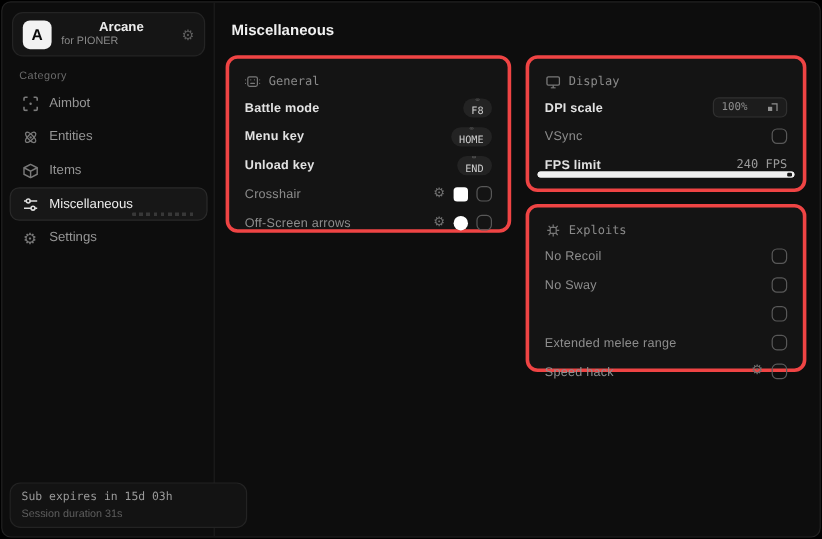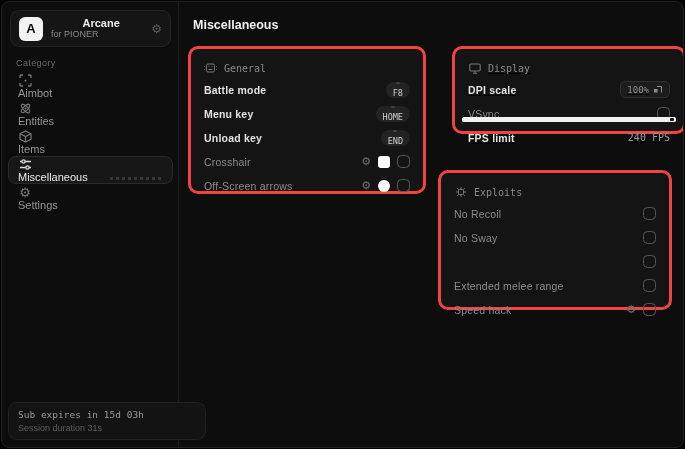--- a/index.html
+++ b/index.html
@@ -26,23 +26,23 @@
   }
   .brand-text { margin-left:8px; flex:1; }
   .brand-name { font-size:11px; font-weight:bold; color:#ececec; line-height:12px;text-align:center; }
   .brand-sub  { font-size:9px; color:#8a8a8a; line-height:11px; }
   .brand-gear { color:#5c5c5c; font-size:12px; line-height:12px; }
   .category-label {
     position:absolute; left:14px; top:56px; font-size:9px; color:#6b6b6b; letter-spacing:.4px;
   }
   .nav { position:absolute; left:6px; top:70px; width:165px; }
   .nav-item {
-    height:28px; display:flex; align-items:flex-start; padding:0 9px;
+    height:28px; display:flex; align-items:center; padding:0 9px;
     color:#969696; font-size:11px; border-radius:8px; border:1px solid transparent;
-    position:relative; cursor:default;flex-direction:column;
+    position:relative; cursor:default;
   }
   .nav-item .nav-ic { width:14px; height:14px; margin-right:9px; color:#7a7a7a; display:flex; align-items:center; justify-content:center; }
   .nav-item.selected {
     background:#171717; border-color:#2a2a2a; color:#ededed;
   }
   .nav-item.selected .nav-ic { color:#dcdcdc; }
   .nav-dots {
     position:absolute; right:10px; bottom:3px; width:52px; height:3px;
     background-image:repeating-linear-gradient(90deg, rgba(255,255,255,.14) 0 3px, transparent 3px 6px);
     border-radius:1px;
@@ -55,41 +55,41 @@
   .footer-line1 { font-family:"DejaVu Sans Mono", monospace; font-size:9.5px; color:#9a9a9a; line-height:14px; }
   .footer-line2 { font-size:9px; color:#5e5e5e; line-height:12px; }
   
   .main { position:absolute; left:178px; top:0; right:0; bottom:0; }
   .page-title { position:absolute; left:13px; top:16px; font-size:12.5px; font-weight:bold; color:#f0f0f0; }
   .card {
     position:absolute; background:#141414; border:3px solid #ef4444; border-radius:10px;
     padding:10px 13px;
   }
   .card-general  { left:8px;  top:44px; width:238px; height:148px; }
-  .card-display  { left:272px; top:44px; width:234px; height:88px;text-decoration:underline; }
+  .card-display  { left:258px; top:44px; width:234px; height:114px; }
   .card-exploits { left:258px; top:168px; width:234px; height:140px;text-align:center; }
   .sec-header {
     display:flex; align-items:center; height:18px; color:#8a8a8a;
     font-family:"DejaVu Sans Mono", monospace; font-size:10px;
   }
   .sec-header .sec-ic { width:13px; height:13px; margin-right:7px; display:flex; align-items:center; justify-content:center; color:#787878; }
   .row {
     display:flex; align-items:center; height:23px; margin-top:1px;
   }
   .row-label { font-size:10.5px; color:#e2e2e2; font-weight:bold; letter-spacing:.2px; }
   .row-label.muted { color:#8d8d8d; font-weight:normal; }
   .row-right { margin-left:auto; display:flex; align-items:center; gap:7px; }
   .kbd-chip {
     display:flex; align-items:center; gap:4px; height:16px; padding:0 7px;
     background:#232323; border-radius:8px;
     font-family:"DejaVu Sans Mono", monospace; font-size:8.5px; color:#cfcfcf;flex-direction:column;
   }
   .kbd-chip svg { color:#9c9c9c; }
   .dpi-chip {
-    display:flex; align-items:center; gap:4px; height:17px; padding:0 6px;
+    display:flex; align-items:center; gap:16px; height:17px; padding:0 6px;
     background:#1c1c1c; border:1px solid #303030; border-radius:5px;
     font-family:"DejaVu Sans Mono", monospace; font-size:9px; color:#8f8f8f;
   }
   .checkbox {
     width:13px; height:13px; border:1.5px solid #585858; border-radius:4.5px;
     background:transparent; flex:0 0 auto;
   }
   .swatch-square { width:12px; height:12px; background:#fff; border-radius:3px; }
   .swatch-circle { width:12px; height:12px; background:#fff; border-radius:50%; }
   .gear-mini { color:#6f6f6f; font-size:11px; line-height:11px; }

